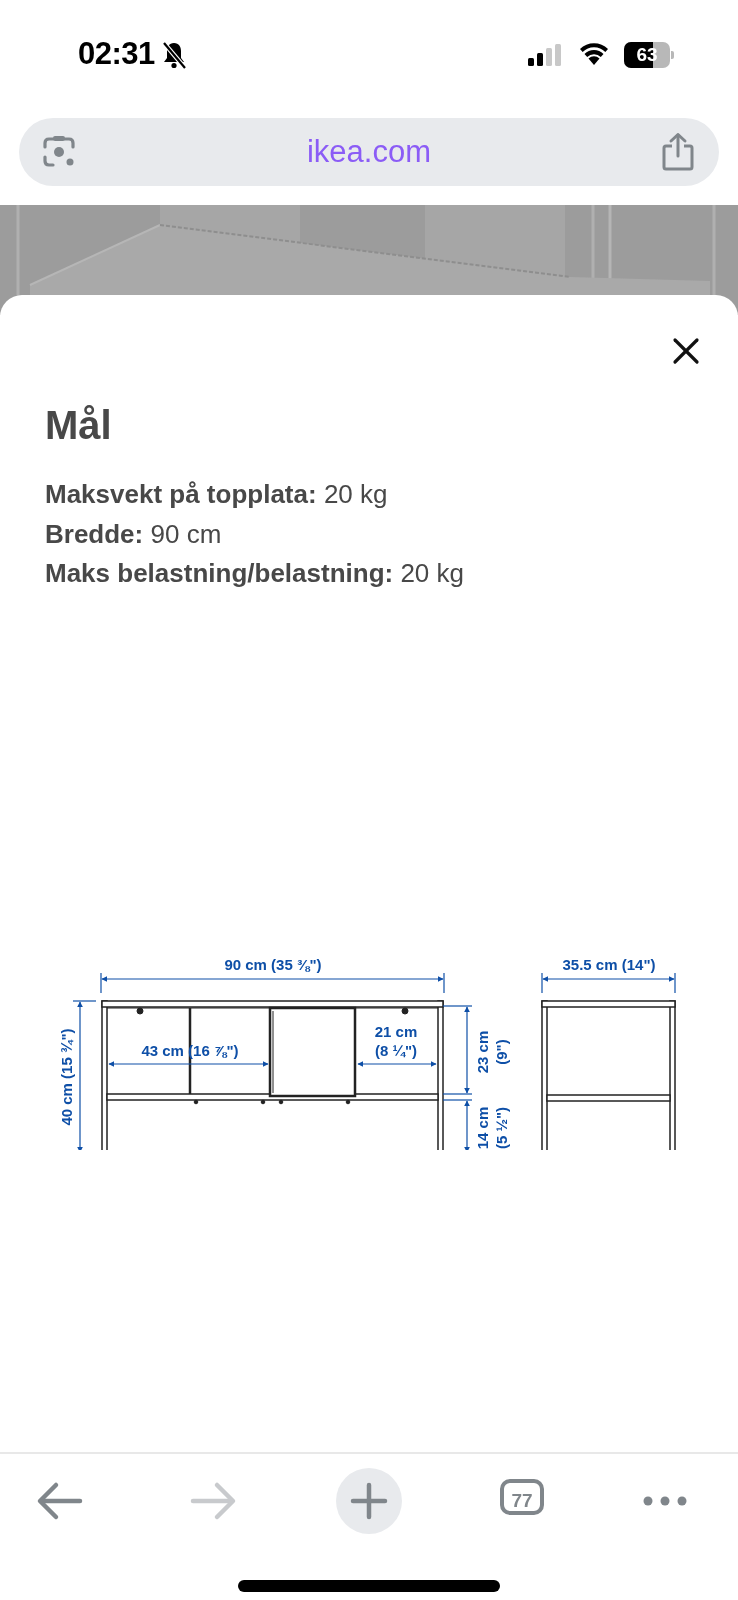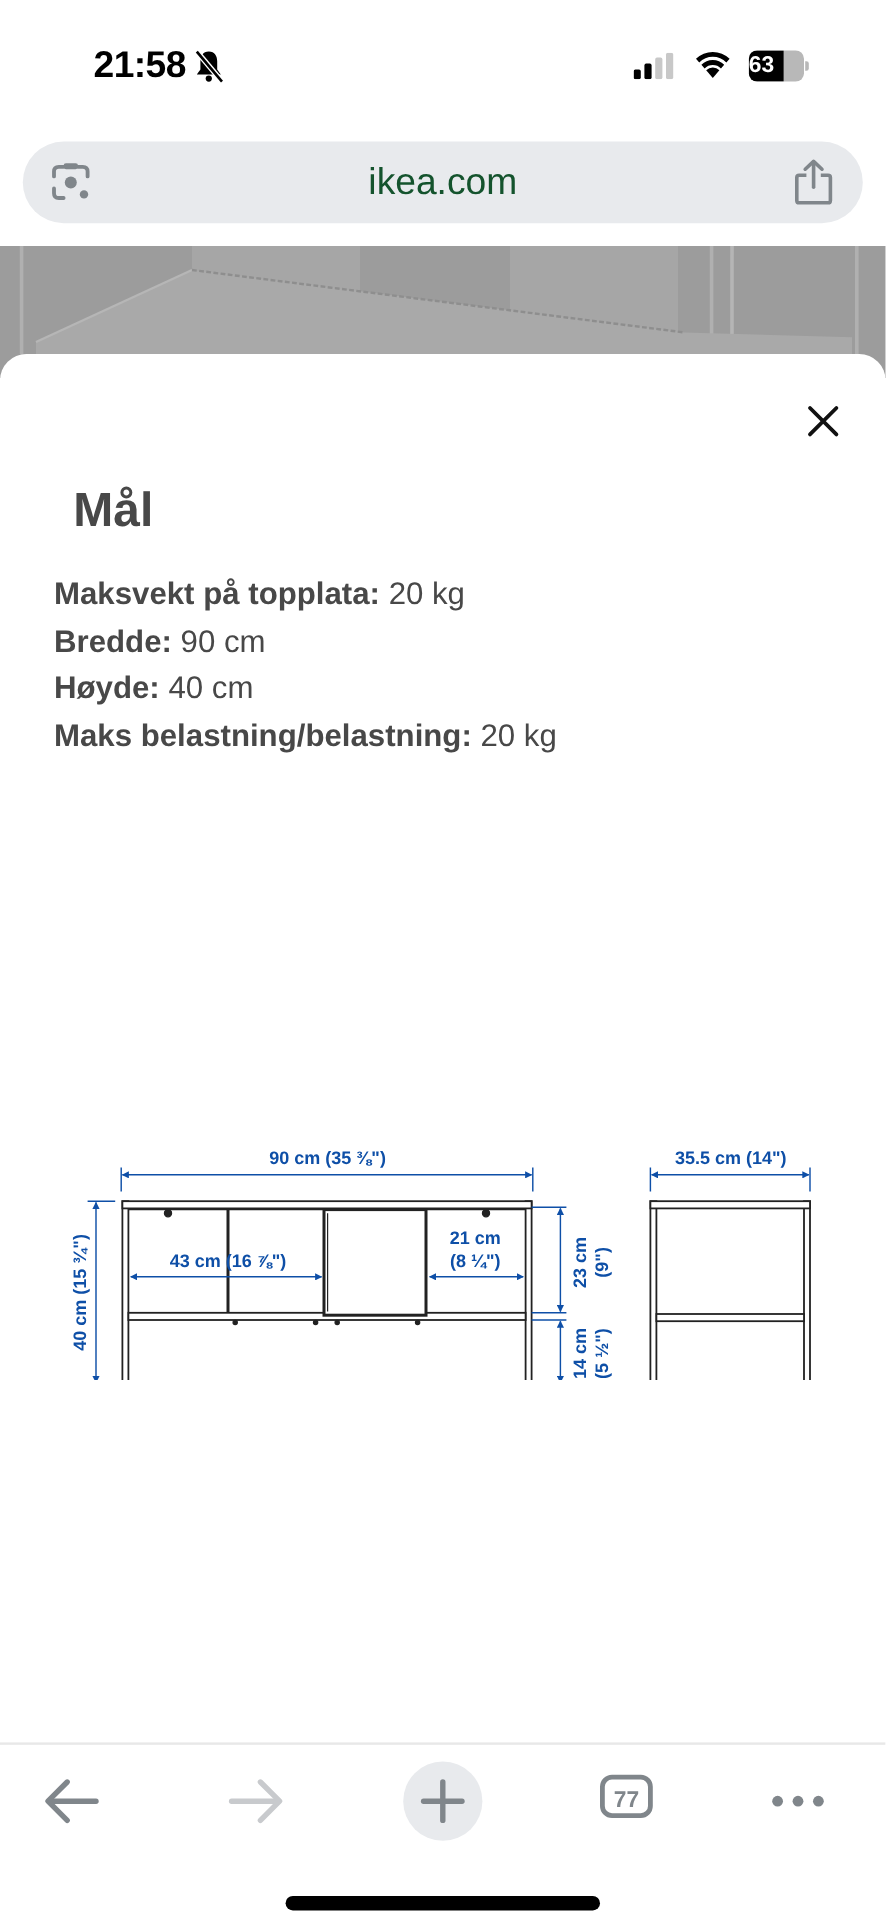--- a/index.html
+++ b/index.html
@@ -8,36 +8,36 @@
 
   
   .status-bar { position: absolute; top: 0; left: 0; width: 738px; height: 110px; }
   .status-time { position: absolute; left: 78px; top: 36px; font-size: 31px; font-weight: 700; letter-spacing: -0.5px; color: #000; }
   .bell-icon { position: absolute; left: 160px; top: 40px; width: 28px; height: 30px; }
   .signal-icon { position: absolute; left: 528px; top: 44px; width: 36px; height: 22px; }
   .wifi-icon { position: absolute; left: 578px; top: 40px; width: 32px; height: 26px; }
   .battery { position: absolute; left: 624px; top: 42px; width: 50px; height: 26px; }
   .battery-body { position: absolute; left: 0; top: 0; width: 46px; height: 26px; border-radius: 7px; background: #b8b8b8; overflow: hidden; }
   .battery-fill { position: absolute; left: 0; top: 0; width: 29px; height: 26px; background: #000; }
-  .battery-text { position: absolute; left: 0; top: 0; width: 46px; height: 26px; text-align: left; line-height: 26px; font-size: 19px; font-weight: 700; color: #fff; }
+  .battery-text { position: absolute; left: 0; top: 0; width: 46px; height: 26px; text-align: center; line-height: 26px; font-size: 19px; font-weight: 700; color: #fff; }
   .battery-cap { position: absolute; left: 47px; top: 9px; width: 3px; height: 8px; border-radius: 0 2px 2px 0; background: #b8b8b8; }
 
   
   .url-bar { position: absolute; left: 19px; top: 118px; width: 700px; height: 68px; border-radius: 34px; background: #e8eaed; }
   .lens-icon { position: absolute; left: 22px; top: 16px; width: 36px; height: 36px; }
-  .url-text { position: absolute; left: 0; right: 0; top: 0; height: 56px; line-height: 68px; text-align: center; font-size: 31px; color: #14532d; }
+  .url-text { position: absolute; left: 0; right: 0; top: 0; height: 56px; line-height: 68px; text-align: center; font-size: 31px; color: #8b5cf6; }
   .share-icon { position: absolute; right: 24px; top: 14px; width: 34px; height: 40px; }
 
   
   .bg-image { position: absolute; left: 0; top: 205px; width: 738px; height: 110px; background: #9a9a9a; overflow: hidden; }
 
   
   .sheet { position: absolute; left: 0; top: 295px; width: 738px; height: 1160px; background: #fff; border-radius: 22px 22px 0 0; }
   .close-button { position: absolute; left: 666px; top: 36px; width: 40px; height: 40px; cursor: pointer; }
-  .sheet-title { position: absolute; left: 45px; top: 108px; font-size: 40px; font-weight: 700; color: #484848; margin-left: 16px; }
+  .sheet-title { position: absolute; left: 45px; top: 108px; font-size: 40px; font-weight: 700; color: #484848; }
   .spec-list { position: absolute; left: 45px; top: 180px; width: 640px; }
   .spec-row { font-size: 26px; line-height: 39.5px; color: #484848; white-space: nowrap; }
   .spec-label { font-weight: 700; color: #484848; }
   .spec-value { color: #484848; }
 
   .diagram { position: absolute; left: 0; top: 635px; width: 738px; height: 220px; }
   .diagram svg text { font-family: "Liberation Sans", sans-serif; font-weight: 700; fill: #0e4fa7; }
 
   
   .toolbar { position: absolute; left: 0; top: 1452px; width: 738px; height: 148px; background: #fff; border-top: 2px solid #e8e8e8; }
@@ -47,21 +47,21 @@
   .tb-new { left: 336px; width: 66px; border-radius: 33px; background: #e8eaed; }
   .tb-tabs { left: 496px; width: 52px; }
   .tb-tabs-box { position: absolute; left: 4px; top: 11px; width: 44px; height: 36px; border: 4px solid #80868b; border-radius: 10px; text-align: center; line-height: 36px; font-size: 19px; font-weight: 700; color: #80868b; }
   .tb-more { left: 636px; width: 60px; }
   .home-indicator { position: absolute; left: 238px; top: 126px; width: 262px; height: 12px; border-radius: 6px; background: #000; }
 </style>
 </head>
 <body>
 
 <div class="status-bar">
-  <div class="status-time">21:58</div>
+  <div class="status-time">02:31</div>
   <svg class="bell-icon" viewBox="0 0 28 30">
     <path d="M14 3 C9 3 7 7 7 11 L7 18 L4 22 L24 22 L21 18 L21 11 C21 7 19 3 14 3 Z" fill="#000"></path>
     <circle cx="14" cy="25.5" r="2.6" fill="#000"></circle>
     <line x1="4" y1="3" x2="25" y2="28" stroke="#fff" stroke-width="4.5"></line>
     <line x1="4" y1="3" x2="25" y2="28" stroke="#000" stroke-width="2.2"></line>
   </svg>
   <svg class="signal-icon" viewBox="0 0 36 22">
     <rect x="0" y="14" width="6" height="8" rx="1.5" fill="#000"></rect>
     <rect x="9" y="9" width="6" height="13" rx="1.5" fill="#000"></rect>
     <rect x="18" y="4" width="6" height="18" rx="1.5" fill="#c8c8c8"></rect>
@@ -124,24 +124,20 @@
   <div class="spec-list">
     <div class="spec-row">
       <span class="spec-label">Maksvekt på topplata:</span>
       <span class="spec-value">20 kg</span>
     </div>
     <div class="spec-row">
       <span class="spec-label">Bredde:</span>
       <span class="spec-value">90 cm</span>
     </div>
     <div class="spec-row">
-      <span class="spec-label">Høyde:</span>
-      <span class="spec-value">40 cm</span>
-    </div>
-    <div class="spec-row">
       <span class="spec-label">Maks belastning/belastning:</span>
       <span class="spec-value">20 kg</span>
     </div>
   </div>
 
   <div class="diagram">
     <svg width="738" height="220" viewBox="0 930 738 220">
       <defs>
         <marker id="arr" viewBox="0 0 10 10" refX="9" refY="5" markerWidth="5" markerHeight="5" orient="auto-start-reverse">
           <path d="M0 0 L10 5 L0 10 Z" fill="#0e4fa7"></path>

